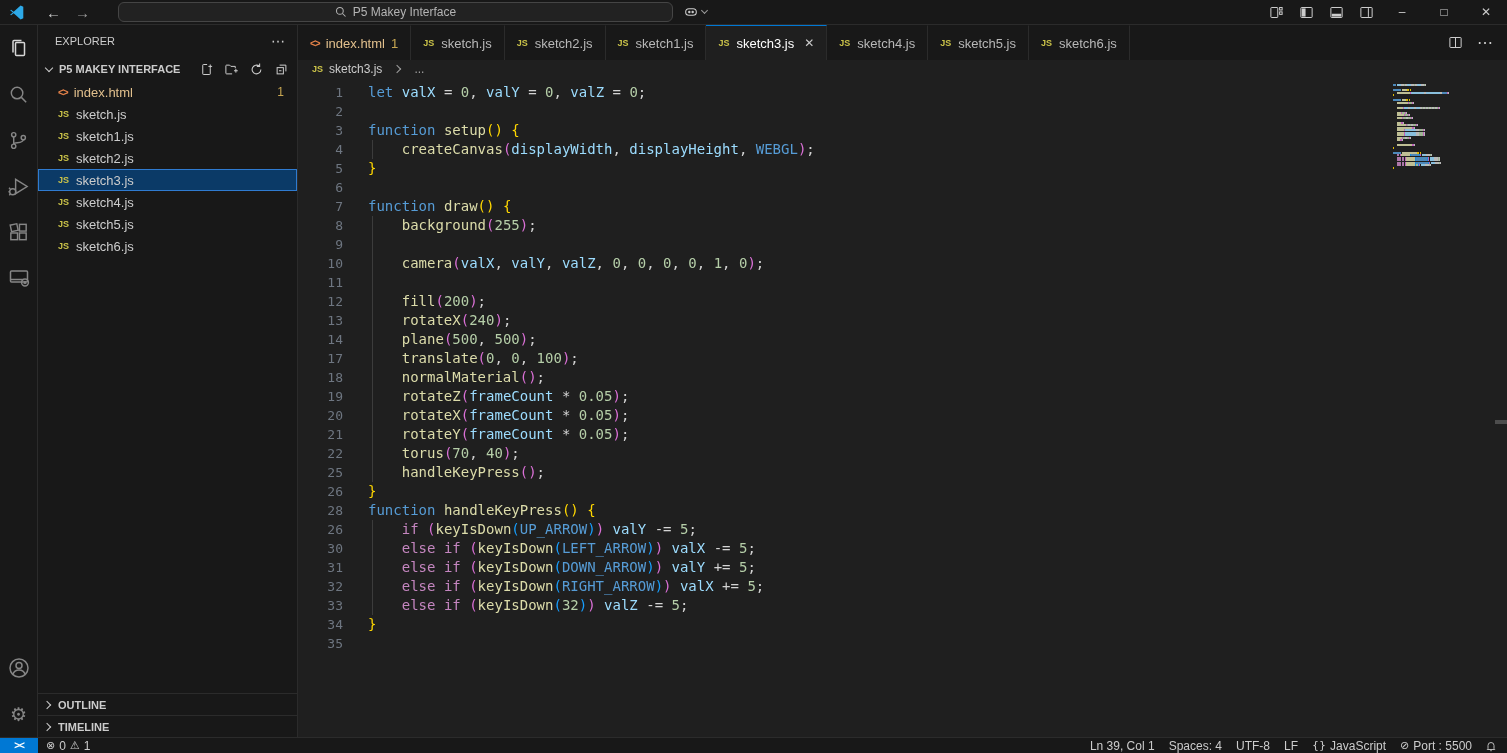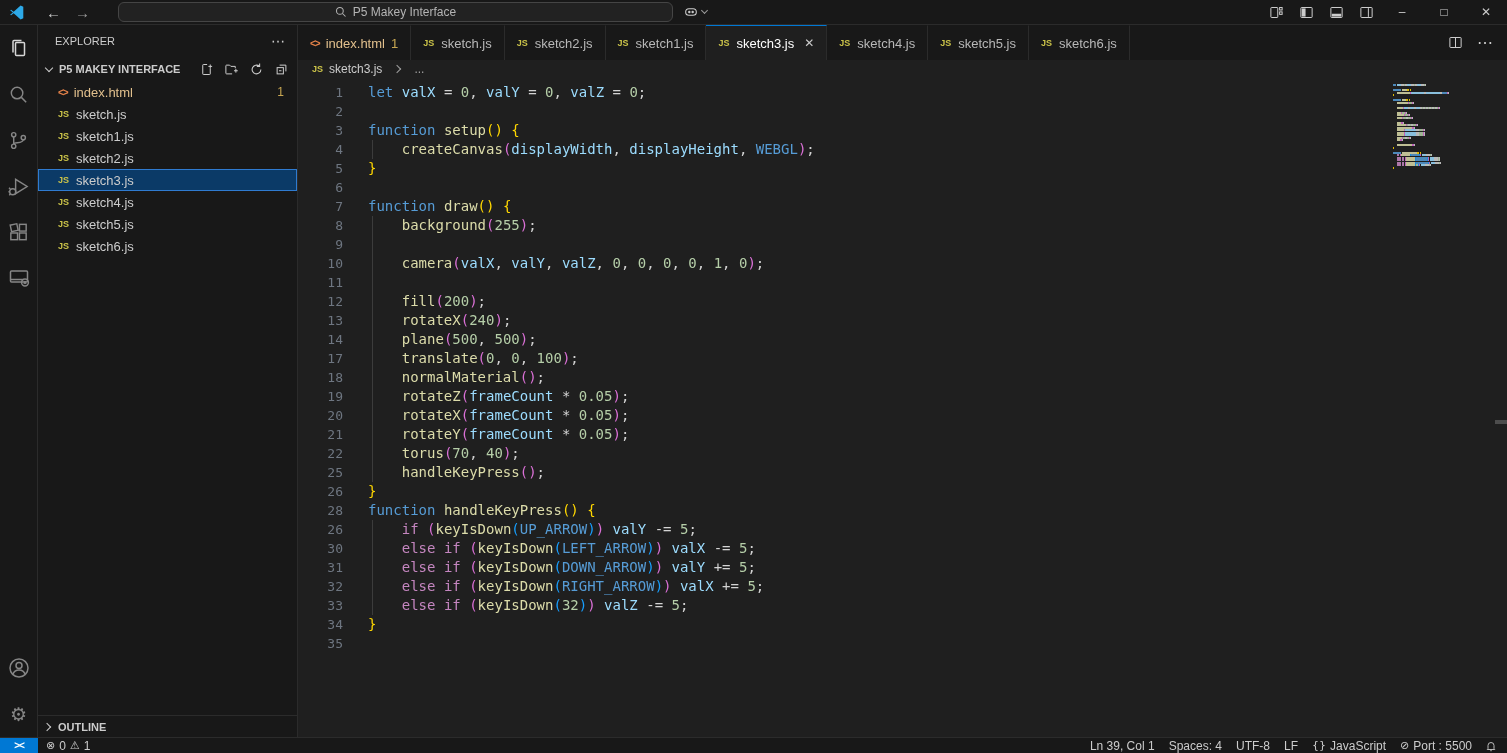--- a/index.html
+++ b/index.html
@@ -285,20 +285,24 @@
           <div class="file-row">
             <span class="js-badge">JS</span>
             <span class="fname">sketch6.js</span>
           </div>
         </div>
       <div class="sb-bottom">
         <div class="sb-section-row">
           <span class="chev right"></span>
           <span>OUTLINE</span>
         </div>
+        <div class="sb-section-row">
+          <span class="chev right"></span>
+          <span>TIMELINE</span>
+        </div>
       </div>
     </div>
 
     <div class="editor">
       <div class="tabbar">
         <div class="tabs" style="display:flex">
             <div class="tab modified-tab">
               <span class="html-badge">&lt;&gt;</span>
               <span>index.html</span>
               <span class="badge">1</span>

